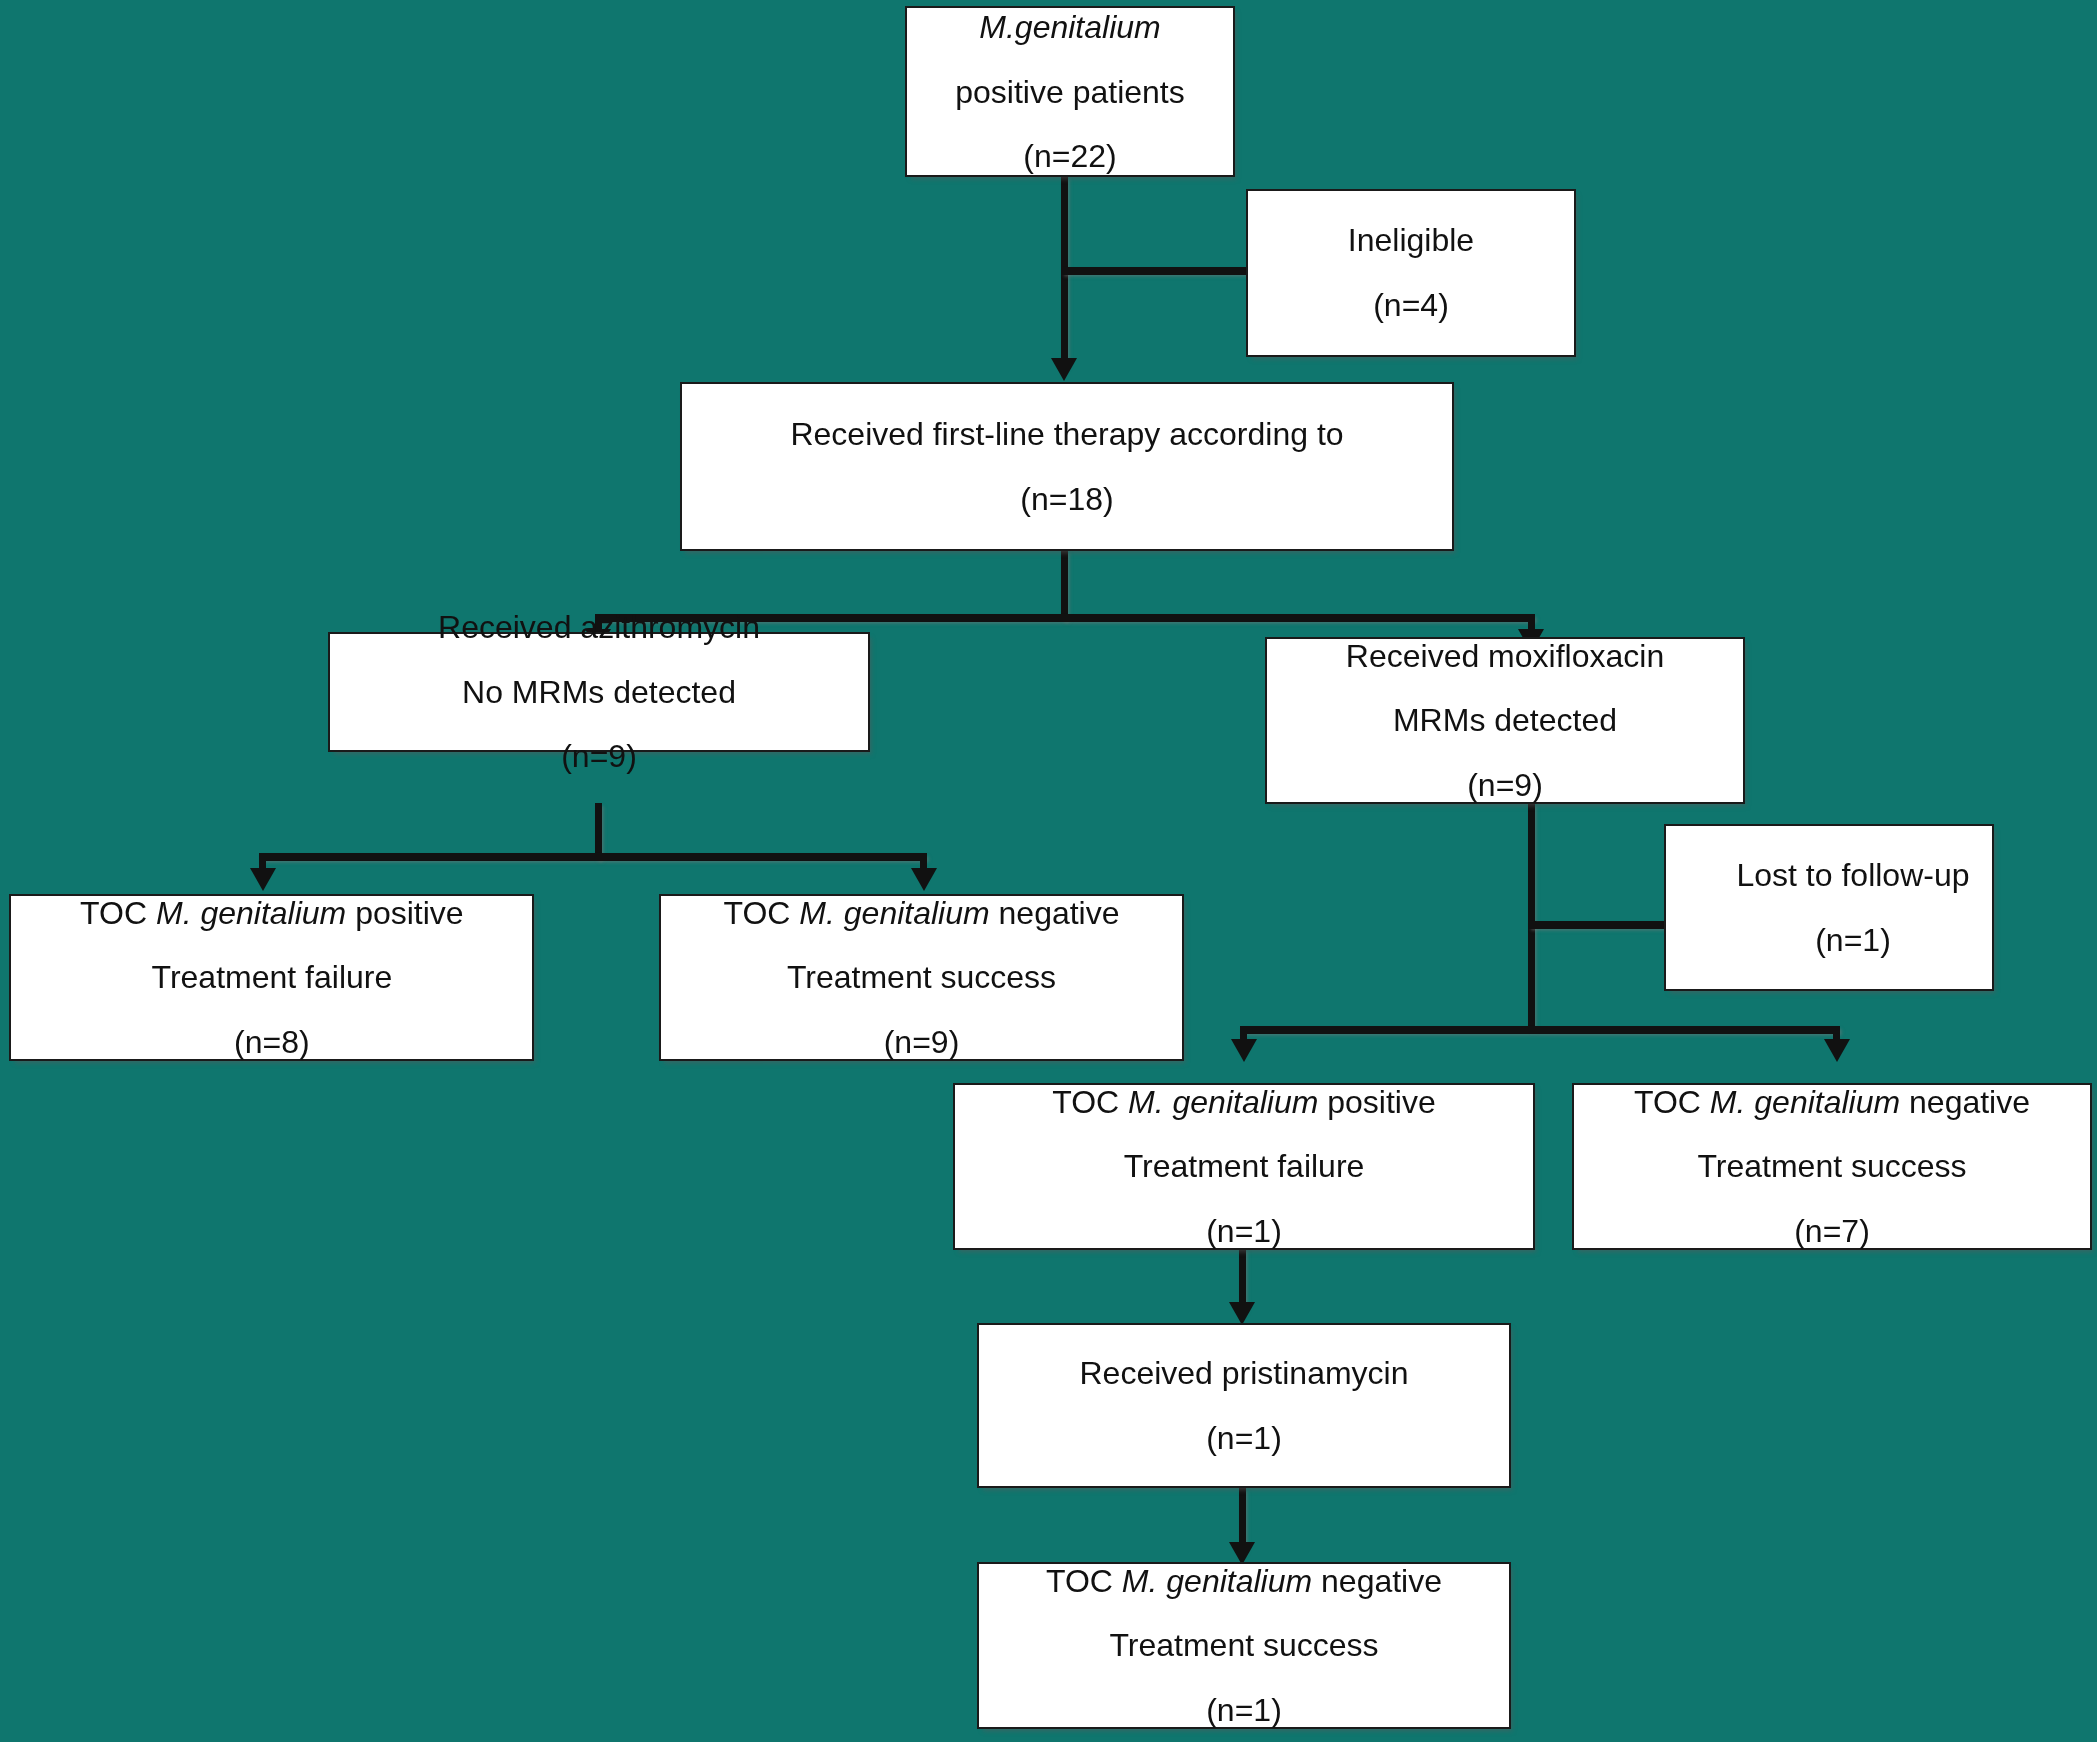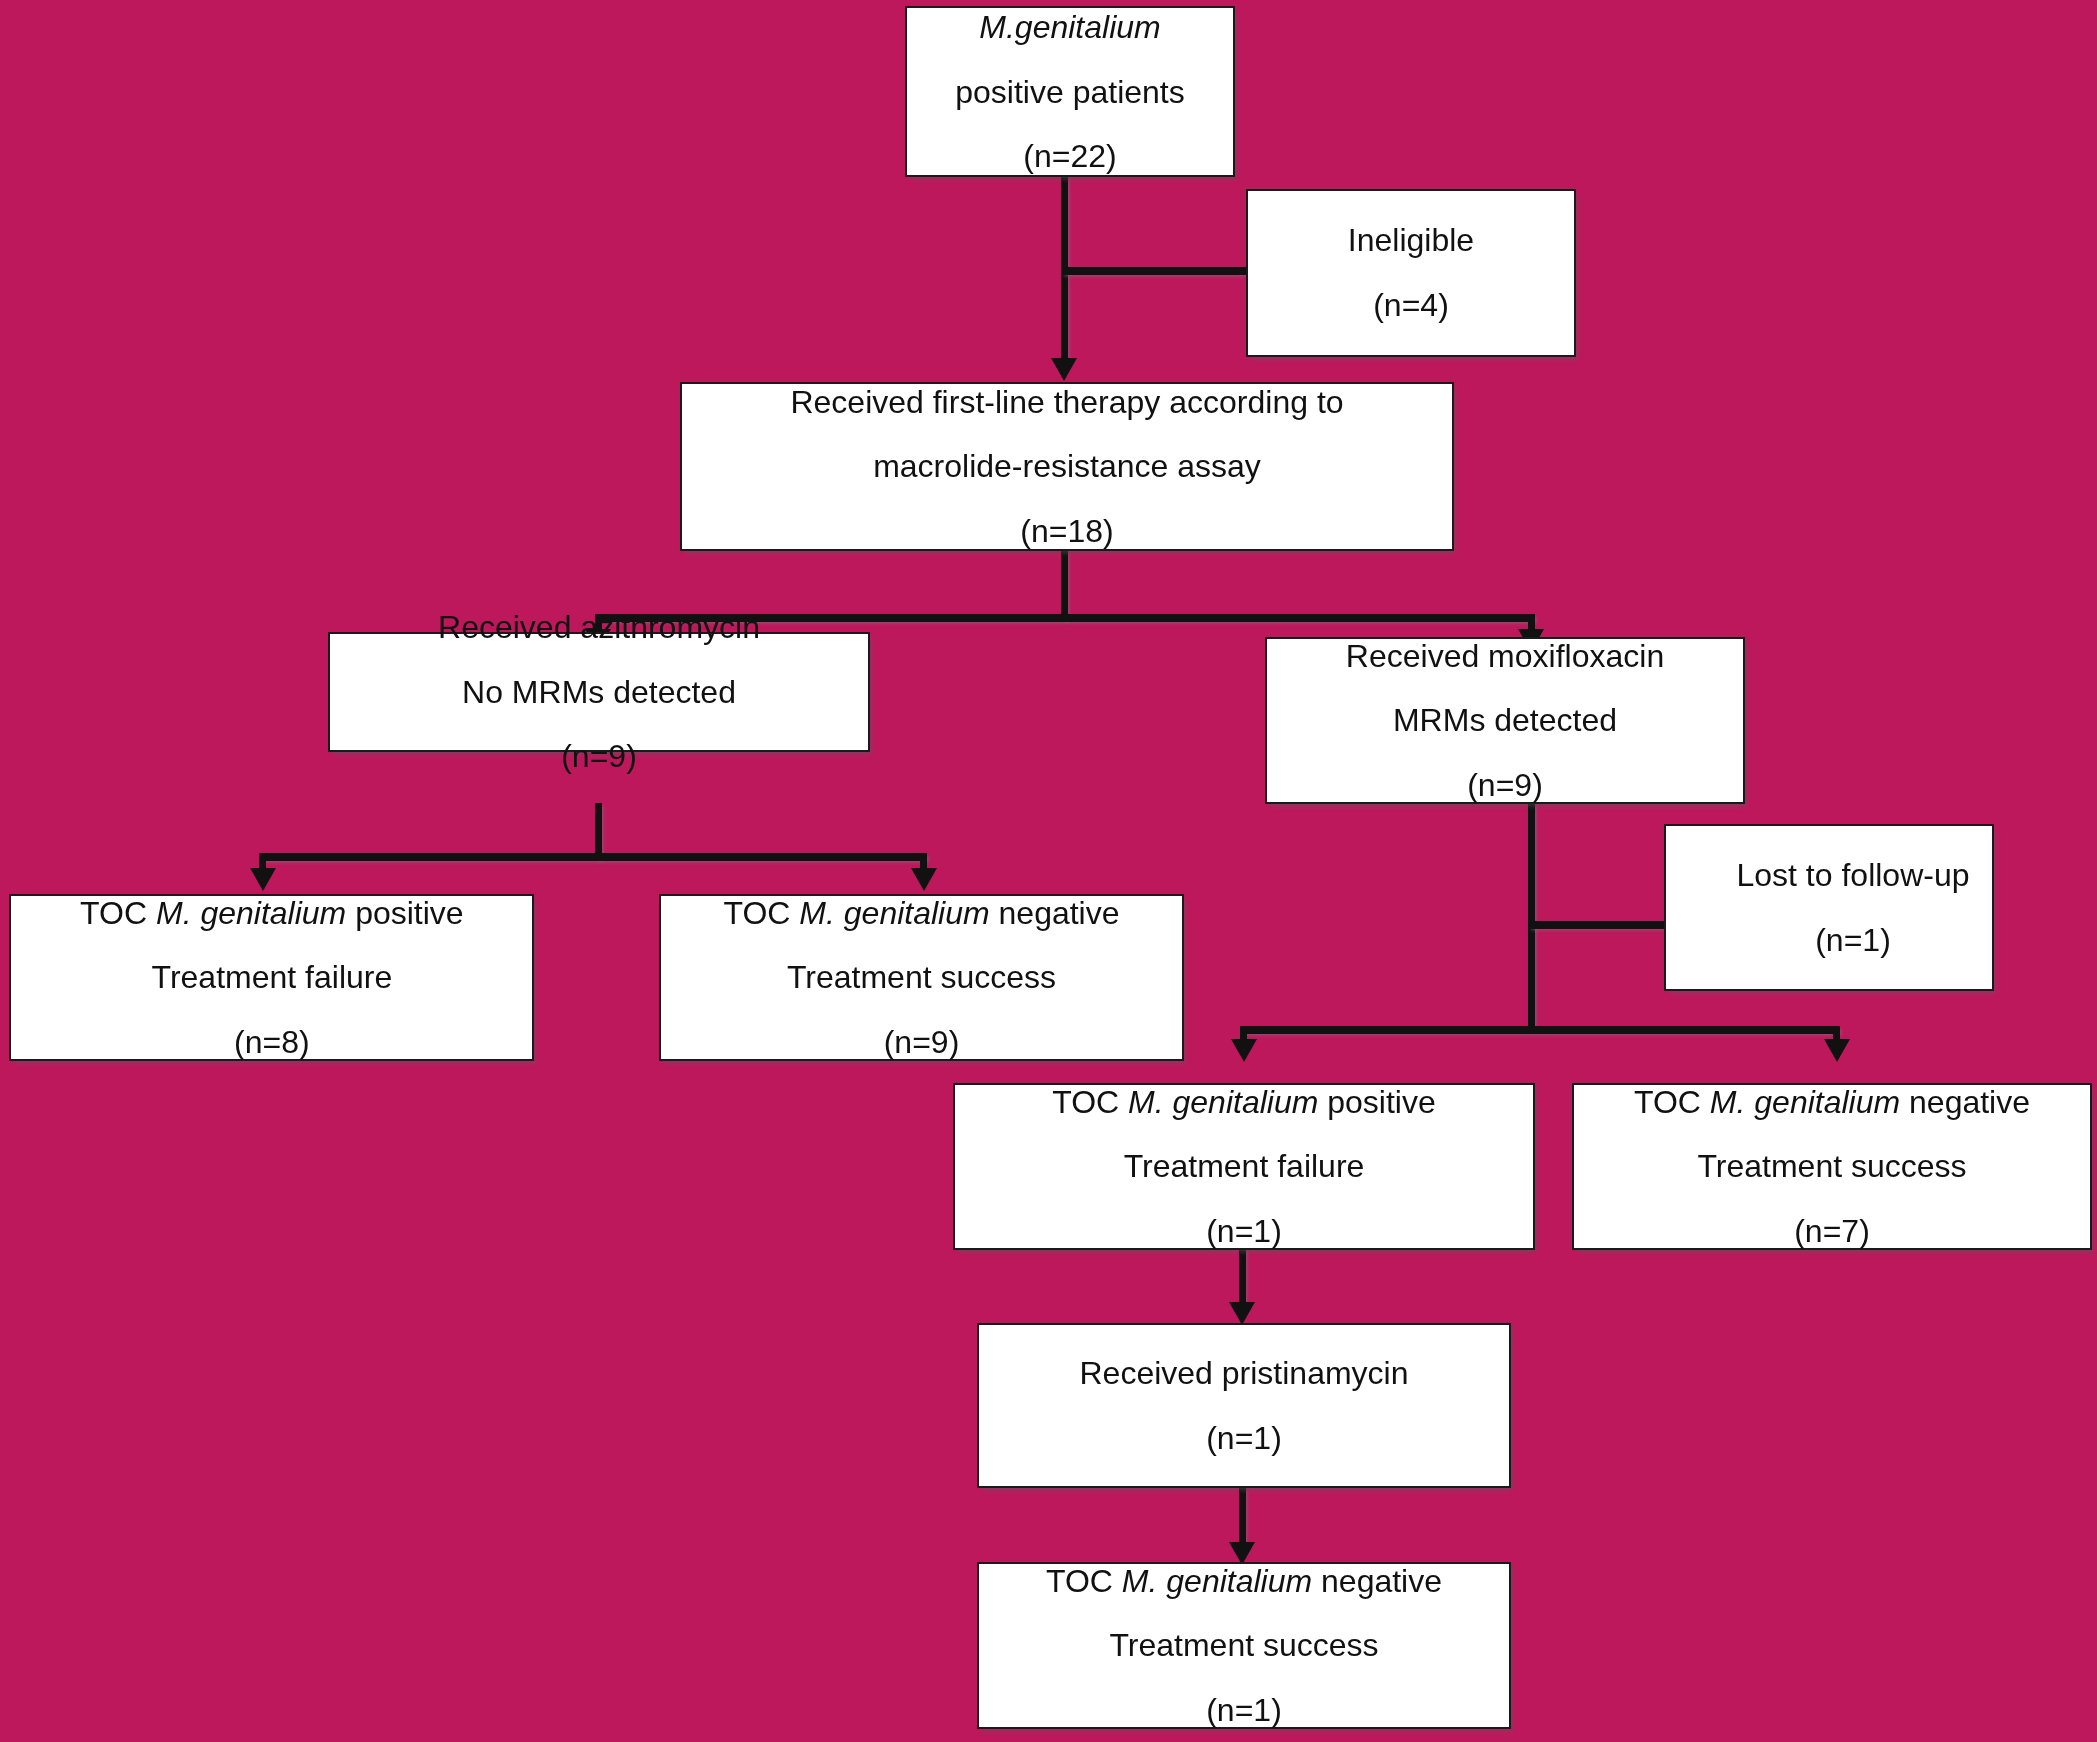--- a/index.html
+++ b/index.html
@@ -4,21 +4,21 @@
 <style>
   html, body {
     margin: 0;
     padding: 0;
     background: #ffffff;
   }
   #canvas {
     position: relative;
     width: 2097px;
     height: 1742px;
-    background: #be185d;
+    background: #0f766e;
     font-family: "Liberation Sans", sans-serif;
     overflow: hidden;
   }
   .node {
     position: absolute;
     box-sizing: border-box;
     background: #ffffff;
     border: 2.4px solid #1a1a1a;
     box-shadow: 3.9px 4.7px 4.7px -1.6px rgba(90,90,90,0.55);
     display: flex;
@@ -98,21 +98,20 @@
     <span class="ln">(n=22)</span>
   </div>
 
   <div class="node" style="left:1246px; top:189px; width:330px; height:168px;">
     <span class="ln">Ineligible</span>
     <span class="ln">(n=4)</span>
   </div>
 
   <div class="node" style="left:680px; top:382px; width:774px; height:169px;">
     <span class="ln">Received first-line therapy  according to</span>
-    <span class="ln">macrolide-resistance assay</span>
     <span class="ln">(n=18)</span>
   </div>
 
   <div class="node" style="left:328px; top:600px; width:542px; height:120px;margin-top:32px;">
     <span class="ln">Received azithromycin</span>
     <span class="ln">No MRMs detected</span>
     <span class="ln">(n=9)</span>
   </div>
 
   <div class="node" style="left:1265px; top:637px; width:480px; height:167px;">

